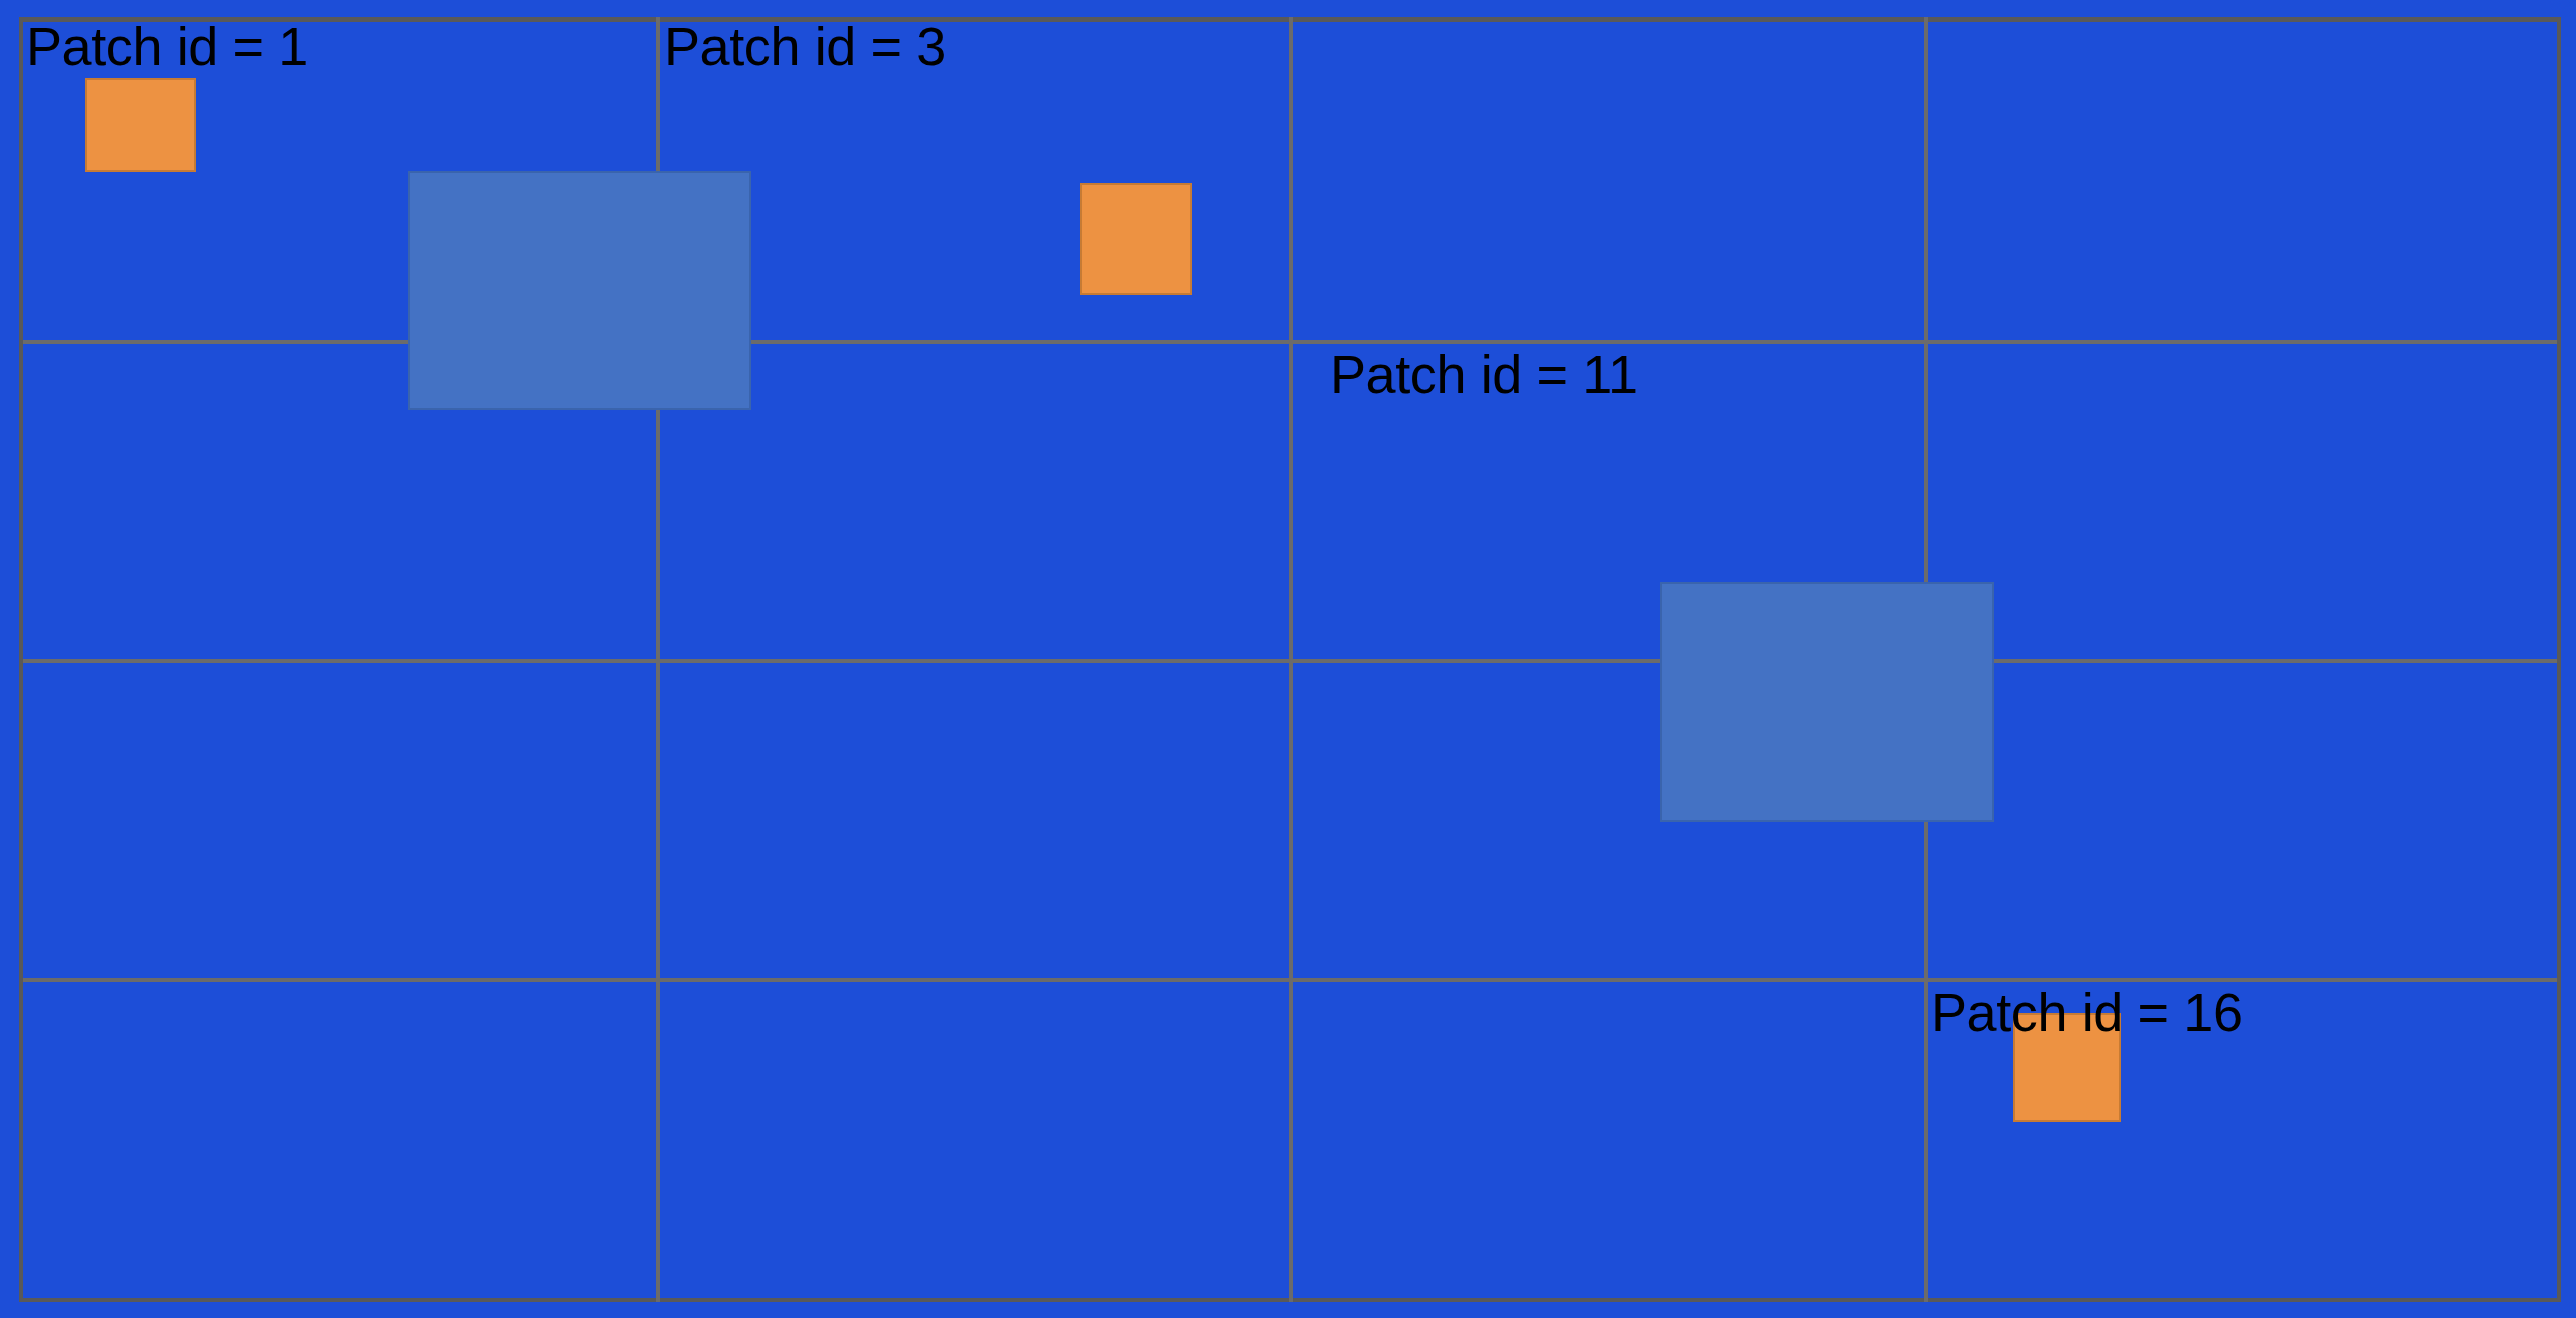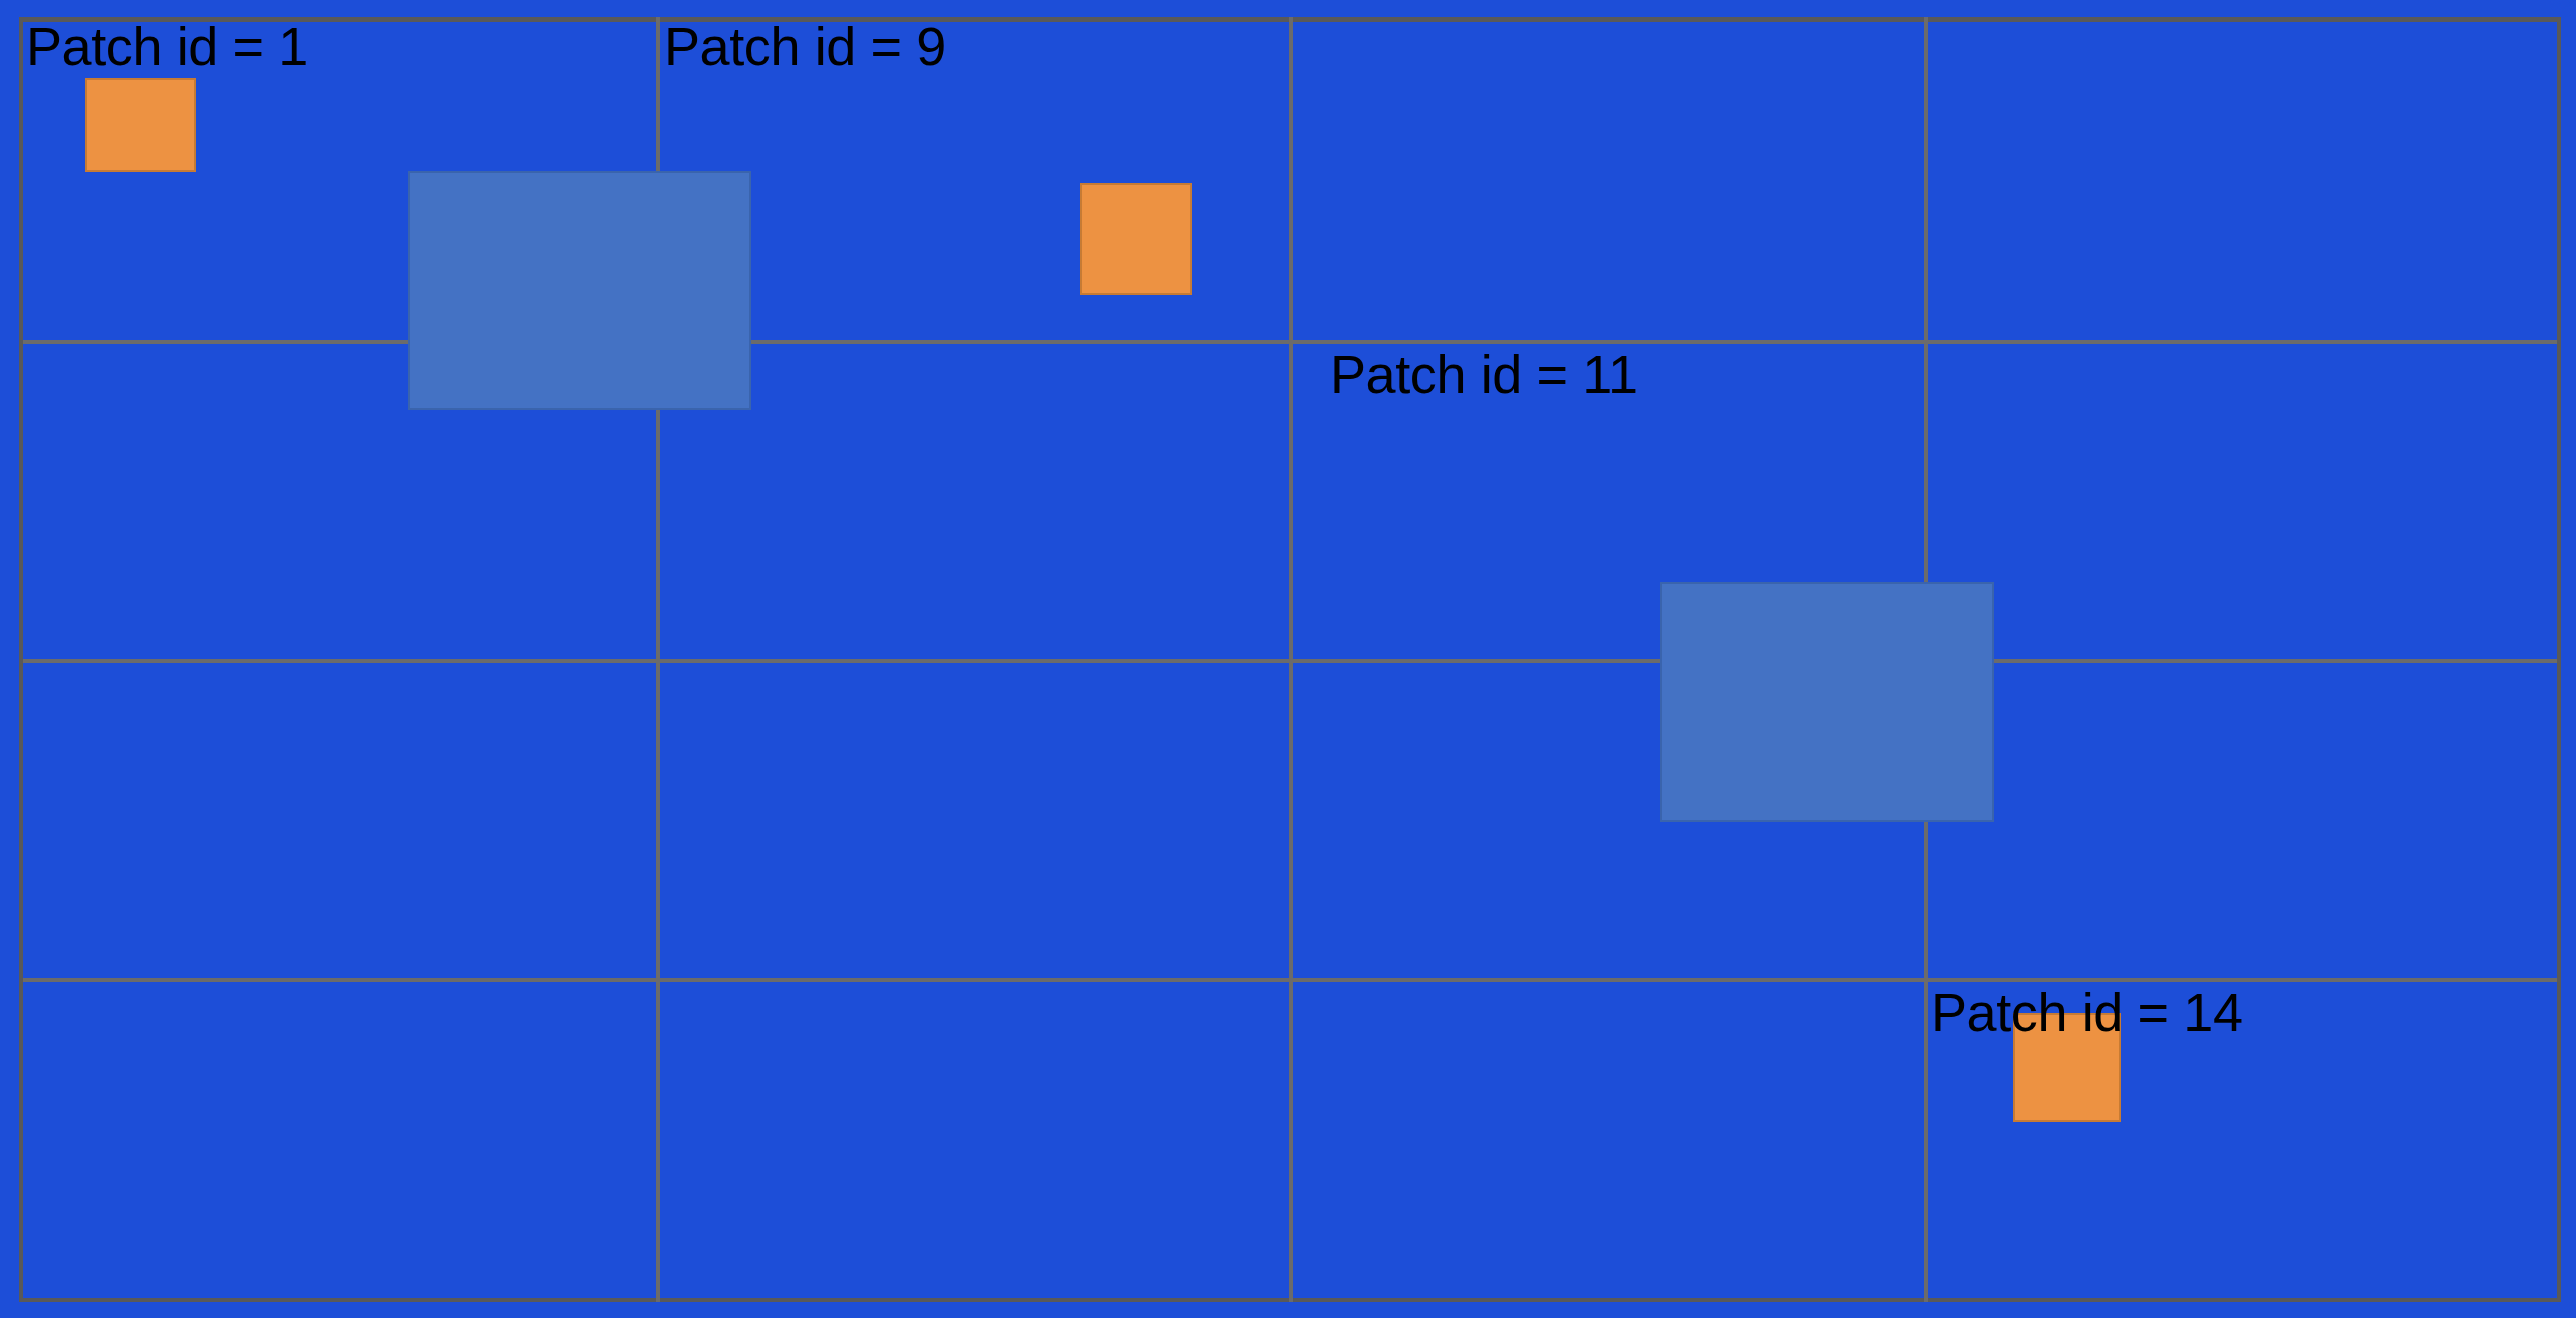--- a/index.html
+++ b/index.html
@@ -75,18 +75,18 @@
   <div class="grid-line-v" style="left:1924px; top:17.4px; height:1285px;"></div>
   <div class="grid-line-v outer" style="left:2557px; top:17.4px; height:1285px;"></div>
 
   <div class="patch orange" style="left:85px;   top:78px;   width:111px; height:94px;"></div>
   <div class="patch blue" style="left:408px;  top:171px;  width:343px; height:239px;"></div>
   <div class="patch orange" style="left:1080px; top:183px;  width:112px; height:112px;"></div>
   <div class="patch blue" style="left:1660px; top:582px;  width:334px; height:240px;"></div>
   <div class="patch orange" style="left:2013px; top:1013px; width:108px; height:109px;"></div>
 
   <div class="patch-label" style="left:26px;   top:19px;">Patch id = 1</div>
-  <div class="patch-label" style="left:664px;  top:19px;">Patch id = 9</div>
+  <div class="patch-label" style="left:664px;  top:19px;">Patch id = 3</div>
   <div class="patch-label" style="left:1330px; top:347px;">Patch id = 11</div>
-  <div class="patch-label" style="left:1931px; top:985px;">Patch id = 14</div>
+  <div class="patch-label" style="left:1931px; top:985px;">Patch id = 16</div>
 
 </div>
 
 
 </body></html>

